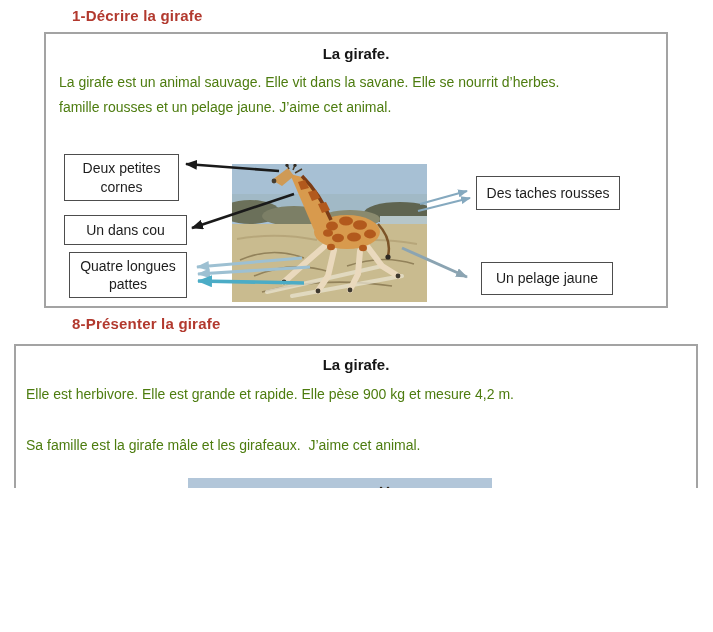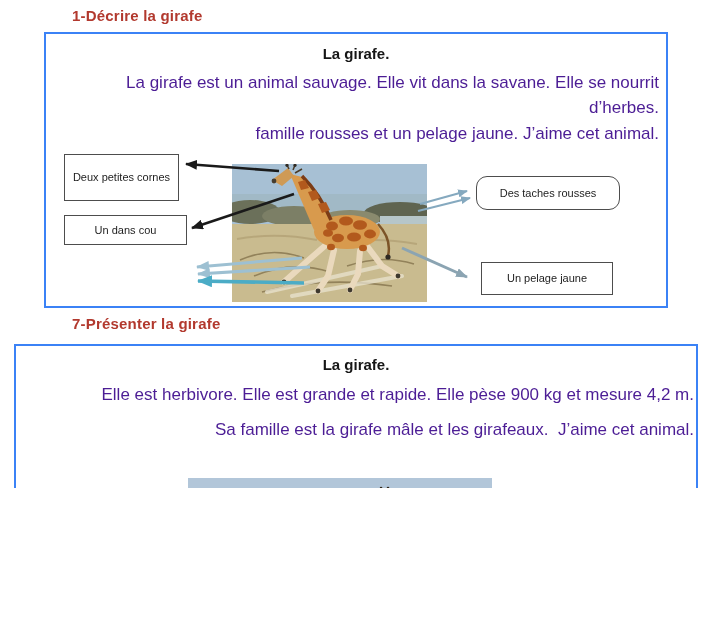--- a/index.html
+++ b/index.html
@@ -4,31 +4,31 @@
 <style>
   html,body{margin:0;padding:0;background:#ffffff;}
   .page{
     position:relative;width:713px;height:488px;overflow:hidden;background:#ffffff;
     font-family:"Liberation Sans",sans-serif;color:#212121;padding-left:41px;
   }
   .sec-heading{
     position:absolute;font-size:15px;font-weight:bold;color:#b2392e;letter-spacing:.2px;
   }
   .frame{
-    position:absolute;background:#ffffff;border:2px solid #3b82f6;box-sizing:border-box;
+    position:absolute;background:#ffffff;border:2px solid #a3a3a3;box-sizing:border-box;
   }
   .frame-title{
     position:absolute;left:0;right:0;text-align:center;font-size:15px;font-weight:bold;color:#161616;
   }
-  .para{position:absolute;font-size:17px;line-height:25.4px;color:#4c1d95;text-align:right;}
+  .para{position:absolute;font-size:14px;line-height:25.4px;color:#4d7c0f;}
   .para-line{white-space:pre-wrap;}
   .callout{
     position:absolute;background:#ffffff;border:1px solid #4d4d4d;box-sizing:border-box;
     display:flex;align-items:center;justify-content:center;text-align:center;
-    font-size:11px;color:#1d1d1d;line-height:1.3;padding:1px 4px;z-index:6;
+    font-size:14px;color:#1d1d1d;line-height:1.3;padding:1px 4px;z-index:6;
   }
   .photo{position:absolute;z-index:2;display:block;}
   .overlay{position:absolute;left:0;top:0;z-index:5;pointer-events:none;}
   .bottom-bar{
     position:absolute;left:0;top:623px;width:713px;height:9px;background:#d6d6d6;
     border-top:1px solid #a3a3a3;border-radius:3px 3px 0 0;
   }
 </style>
 </head>
 <body>
@@ -115,21 +115,24 @@
         </g>
       </g>
     </svg>
 
     <div class="callout" style="left:18px;top:120px;width:115px;height:47px;">
       <span>Deux petites cornes</span>
     </div>
     <div class="callout" style="left:18px;top:181px;width:123px;height:30px;">
       <span>Un dans cou</span>
     </div>
-    <div class="callout" style="left:430px;top:142px;width:144px;height:34px;border-radius:11px;">
+    <div class="callout" style="left:23px;top:218px;width:118px;height:46px;">
+      <span>Quatre longues pattes</span>
+    </div>
+    <div class="callout" style="left:430px;top:142px;width:144px;height:34px;">
       <span>Des taches rousses</span>
     </div>
     <div class="callout" style="left:435px;top:228px;width:132px;height:33px;">
       <span>Un pelage jaune</span>
     </div>
 
     <svg class="overlay" width="620" height="272" viewBox="0 0 620 272">
       <defs>
         <marker id="mk-black" markerUnits="userSpaceOnUse" markerWidth="12" markerHeight="10" refX="11" refY="5" orient="auto">
           <path d="M0,0 L12,5 L0,10 Z" fill="#1a1a1a"></path>
@@ -151,29 +154,29 @@
       <line x1="248" y1="160" x2="146" y2="194" stroke="#1a1a1a" stroke-width="2.6" marker-end="url(#mk-black)"></line>
       <line x1="256" y1="224" x2="151" y2="233" stroke="#9dc0d2" stroke-width="3" marker-end="url(#mk-pale)"></line>
       <line x1="264" y1="233" x2="152" y2="240" stroke="#9dc0d2" stroke-width="3" marker-end="url(#mk-pale)"></line>
       <line x1="258" y1="249" x2="152" y2="247" stroke="#4bacc6" stroke-width="3.6" marker-end="url(#mk-teal)"></line>
       <line x1="374" y1="170" x2="421" y2="157" stroke="#85a9bf" stroke-width="2.2" marker-end="url(#mk-steel)"></line>
       <line x1="372" y1="177" x2="424" y2="164" stroke="#85a9bf" stroke-width="2.2" marker-end="url(#mk-steel)"></line>
       <line x1="356" y1="214" x2="421" y2="243" stroke="#8ba4b2" stroke-width="3" marker-end="url(#mk-slate)"></line>
     </svg>
   </div>
 
-  <div class="sec-heading" style="left:72px;top:315px;">7-Présenter la girafe</div>
+  <div class="sec-heading" style="left:72px;top:315px;">8-Présenter la girafe</div>
 
   <div class="frame" style="left:14px;top:344px;width:684px;height:276px;">
 
     <div class="frame-title" style="top:10px;">La girafe.</div>
 
     <div class="para" style="left:10px;top:36px;width:668px;">
       <div class="para-line">Elle est herbivore. Elle est grande et rapide. Elle pèse 900 kg et mesure 4,2 m.</div>
-      <div class="para-line" style="margin-top:10px;">Sa famille est la girafe mâle et les girafeaux.  J’aime cet animal.</div>
+      <div class="para-line" style="margin-top:26px;">Sa famille est la girafe mâle et les girafeaux.  J’aime cet animal.</div>
     </div>
 
     <svg class="photo" style="left:172px;top:132px;" width="304" height="140" viewBox="0 0 304 140">
       <defs>
         <g id="std-giraffe">
           <path d="M122,92 Q132,108 128,124" stroke="#7a5226" stroke-width="2.5" fill="none"></path>
           <circle cx="128" cy="126" r="2.6" fill="#32291d"></circle>
           <g stroke="#d9b87b" stroke-width="5" stroke-linecap="round" fill="none">
             <path d="M70,112 L64,155"></path>
             <path d="M81,116 L79,157"></path>

